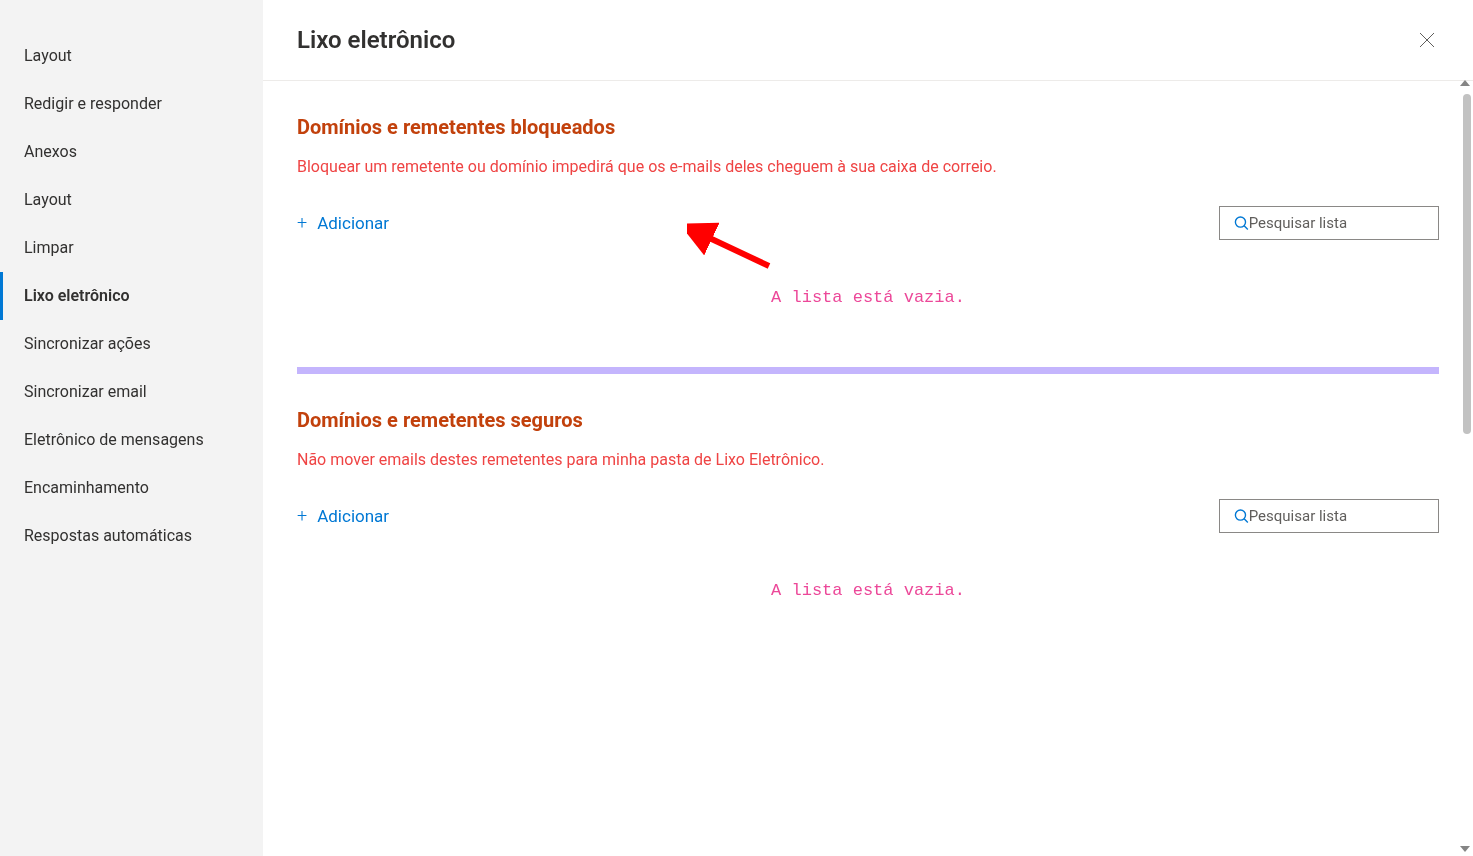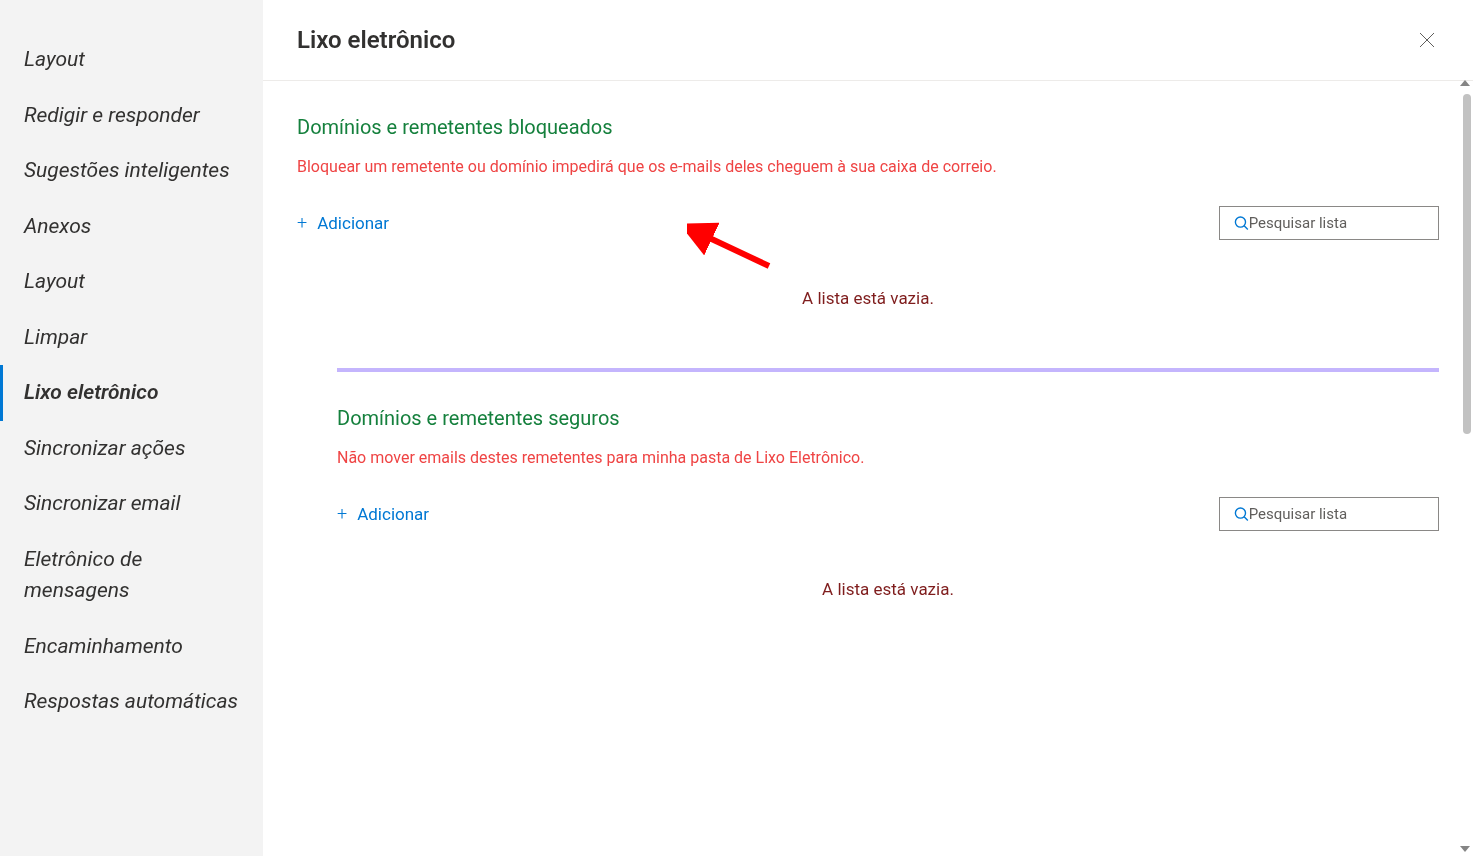--- a/index.html
+++ b/index.html
@@ -16,25 +16,24 @@
       overflow: hidden;
     }
     .sidebar {
       width: 263px;
       background: #f3f3f3;
       padding-top: 32px;
       flex-shrink: 0;
     }
     .sidebar-item {
       padding: 12px 20px 12px 24px;
-      font-size: 21px;
+      font-size: 16px;
       color: #323130;
       cursor: pointer;
       line-height: 1.5;
-      font-style: italic;
     }
     .sidebar-item.active {
       border-left: 3px solid #0078d4;
       padding-left: 21px;
       font-weight: 600;
     }
     .main {
       flex: 1;
       display: flex;
       flex-direction: column;
@@ -71,27 +70,26 @@
       flex: 1;
       overflow-y: auto;
       padding: 0 34px;
       position: relative;
     }
     .section {
       padding-top: 34px;
       padding-bottom: 60px;
     }
     .section + .section {
-      border-top: 4px solid #c4b5fd;
-      margin-left: 40px;
+      border-top: 7px solid #c4b5fd;
     }
     .section h2 {
       font-size: 20px;
-      font-weight: 400;
-      color: #15803d;
+      font-weight: 700;
+      color: #c2410c;
       margin-bottom: 18px;
     }
     .section-desc {
       font-size: 16px;
       color: #ef4444;
       margin-bottom: 30px;
     }
     .section-actions {
       display: flex;
       align-items: center;
@@ -132,23 +130,24 @@
       font-size: 15px;
       color: #323130;
       width: 100%;
       background: transparent;
     }
     .search-box input::placeholder {
       color: #605e5c;
     }
     .empty-message {
       text-align: center;
-      color: #7f1d1d;
+      color: #ec4899;
       font-size: 17px;
       padding-top: 18px;
+      font-family: Liberation Mono, monospace;
     }
     .arrow-annotation {
       position: absolute;
       left: 424px;
       top: 218px;
       pointer-events: none;
     }
     
     .scroll-track {
       position: absolute;
@@ -184,21 +183,20 @@
       border-right: 5px solid transparent;
       border-top: 6px solid #858585;
     }
   </style>
 </head>
 <body>
 
 <nav class="sidebar">
   <div class="sidebar-item">Layout</div>
   <div class="sidebar-item">Redigir e responder</div>
-  <div class="sidebar-item">Sugestões inteligentes</div>
   <div class="sidebar-item">Anexos</div>
   <div class="sidebar-item">Layout</div>
   <div class="sidebar-item">Limpar</div>
   <div class="sidebar-item active">Lixo eletrônico</div>
   <div class="sidebar-item">Sincronizar ações</div>
   <div class="sidebar-item">Sincronizar email</div>
   <div class="sidebar-item">Eletrônico de mensagens</div>
   <div class="sidebar-item">Encaminhamento</div>
   <div class="sidebar-item">Respostas automáticas</div>
 </nav>

